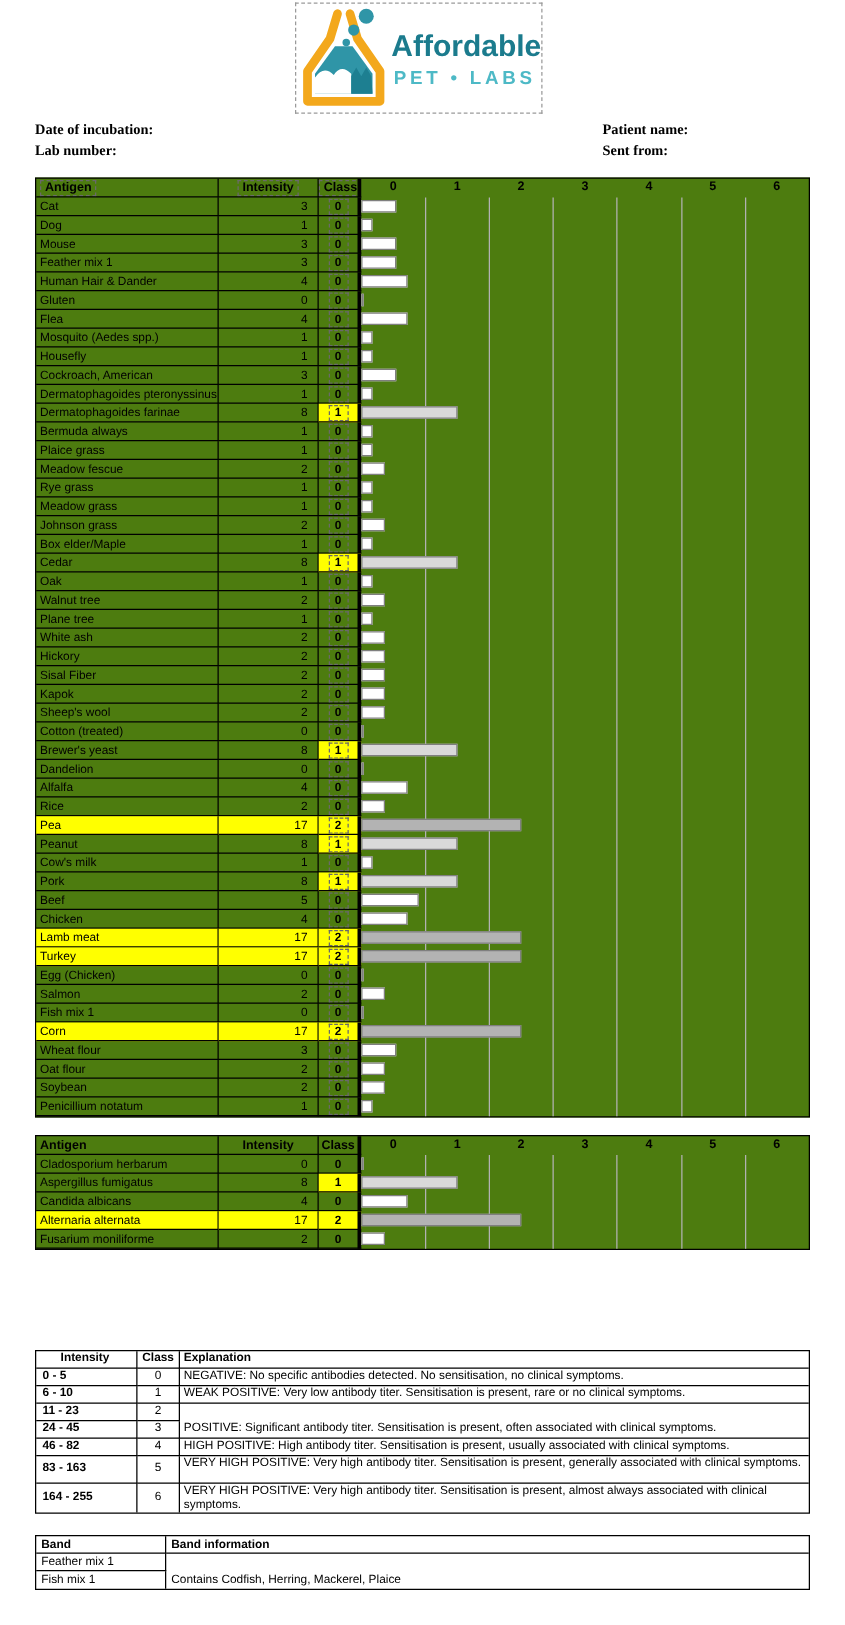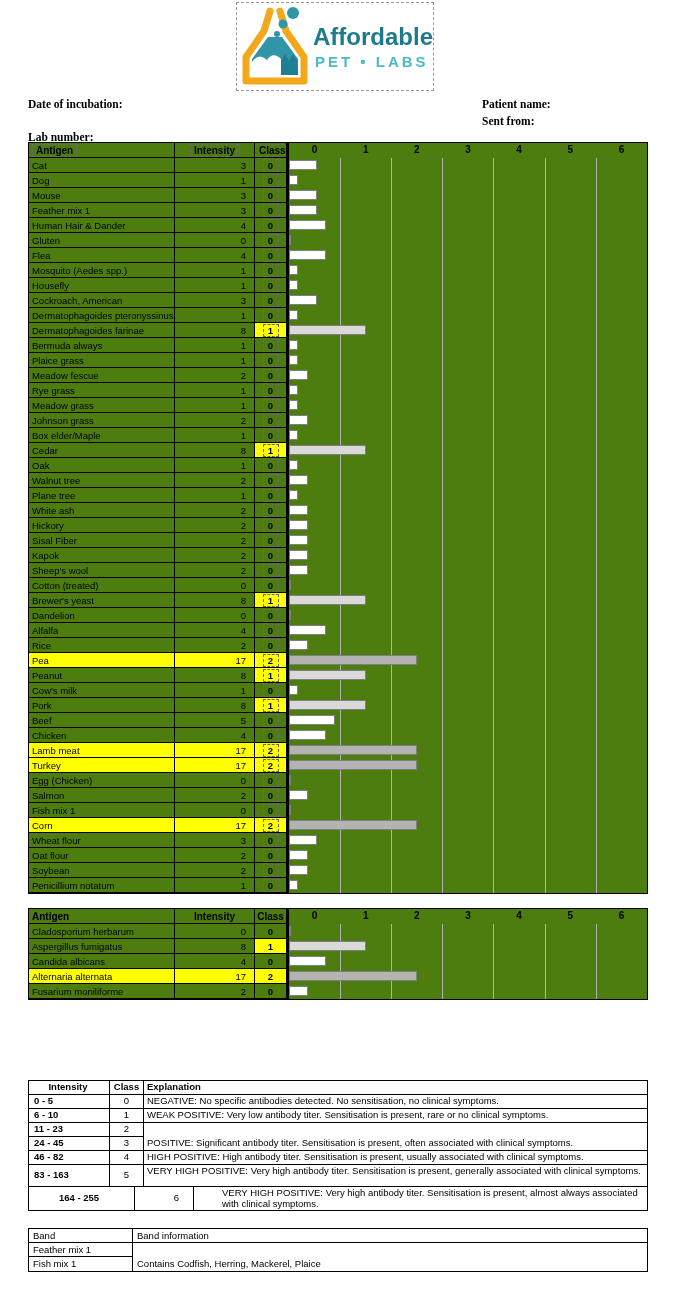--- a/index.html
+++ b/index.html
@@ -27,37 +27,37 @@
   .axis-lab { flex:1; text-align:center; font-weight:bold; font-size:10px; line-height:14px; }
   .dash-box { display:inline-block; border:1px dashed #6a6a6a; padding:0 3px; line-height:11px; }
   .cls-box  { display:inline-block; min-width:16px; line-height:11px; }
   .hl { background:#ffff00; }
   .vline { position:absolute; width:1px; top:15px; bottom:0; background:#b2b2b2; }
   .bar { position:absolute; left:0; top:2px; height:10px; border:1px solid #7f7f7f; z-index:2; }
 
   
   .exp-table { position:absolute; left:28px; top:1080px; width:620px; border:1px solid #000; font-size:9.5px; }
   .exp-row { display:flex; min-height:14px; }
-  .exp-row:last-child .ecell { border-bottom:none;margin-left:25px; }
+  .exp-row:last-child .ecell { border-bottom:none; }
   .ecell { border-bottom:1px solid #000; display:flex; align-items:center; line-height:10.5px; }
   .e-int { width:81px; border-right:1px solid #000; padding:1px 2px 1px 5px; font-weight:bold; }
   .e-cls { width:34px; border-right:1px solid #000; justify-content:center; }
   .e-txt { flex:1; padding:1px 3px 1px 3px; align-items:flex-start; }
   .exp-head .ecell { font-weight:bold; }
   .exp-head .e-int, .exp-head .e-cls { justify-content:center; padding-left:0; }
   .tall { min-height:22px; }
 
   
   .band-table { position:absolute; left:28px; top:1228px; width:620px; border:1px solid #000; font-size:9.5px; }
   .band-row { display:flex; height:14px; }
   .band-row:last-child .bcell { border-bottom:none; }
   .bcell { border-bottom:1px solid #000; padding:1px 2px 0 4px; line-height:11px; white-space:nowrap; overflow:hidden; }
   .b-name { width:104px; border-right:1px solid #000; }
   .b-info { flex:1; }
-  .band-head .bcell { font-weight:normal; }
+  .band-head .bcell { font-weight:bold; }
 </style>
 </head>
 <body>
 
 <div class="page">
 
   <div class="logo-box">
     <svg width="196" height="86" viewBox="0 0 196 86">
       <path d="M33 7 L27 27 L9 53 L9 77 L67 77 L67 53 L49 27 L43 7" fill="none" stroke="#f3a81c" stroke-width="7" stroke-linejoin="round" stroke-linecap="round"></path>
       <polygon points="15,55 31,33 45,33 61,55 61,71 15,71" fill="#2f95a7"></polygon>
@@ -65,21 +65,21 @@
       <path d="M44,71 L44,57 L48,50 L52,57 L56,50 L60,57 L61,71 Z" fill="#1d7f91"></path>
       <circle cx="56" cy="9" r="6" fill="#2f95a7"></circle>
       <circle cx="46" cy="20" r="4.5" fill="#2f95a7"></circle>
       <circle cx="40" cy="30" r="3" fill="#2f95a7"></circle>
       <text x="76" y="41" font-family="Liberation Sans, sans-serif" font-size="24" font-weight="bold" fill="#1b7b8d">Affordable</text>
       <text x="78" y="63" font-family="Liberation Sans, sans-serif" font-size="15" font-weight="bold" letter-spacing="3" fill="#4db9c6">PET • LABS</text>
     </svg>
   </div>
 
   <div class="meta-label" style="left:28px; top:98px;">Date of incubation:</div>
-  <div class="meta-label" style="left:28px; top:115px;margin-top:16px;">Lab number:</div>
+  <div class="meta-label" style="left:28px; top:115px;">Lab number:</div>
   <div class="meta-label" style="left:482px; top:98px;">Patient name:</div>
   <div class="meta-label" style="left:482px; top:115px;">Sent from:</div>
 
   <div id="panel1" class="dtable" style="top:142px;">
       <div class="trow thead">
         <div class="cell c-ant"><span class="dash-box">Antigen</span></div>
         <div class="cell c-int" style="text-align: center; padding-right: 0px;"><span class="dash-box">Intensity</span></div>
         <div class="cell c-cls"><span class="dash-box">Class</span></div>
         <div class="cell c-chart">
           <div class="axis-row">

